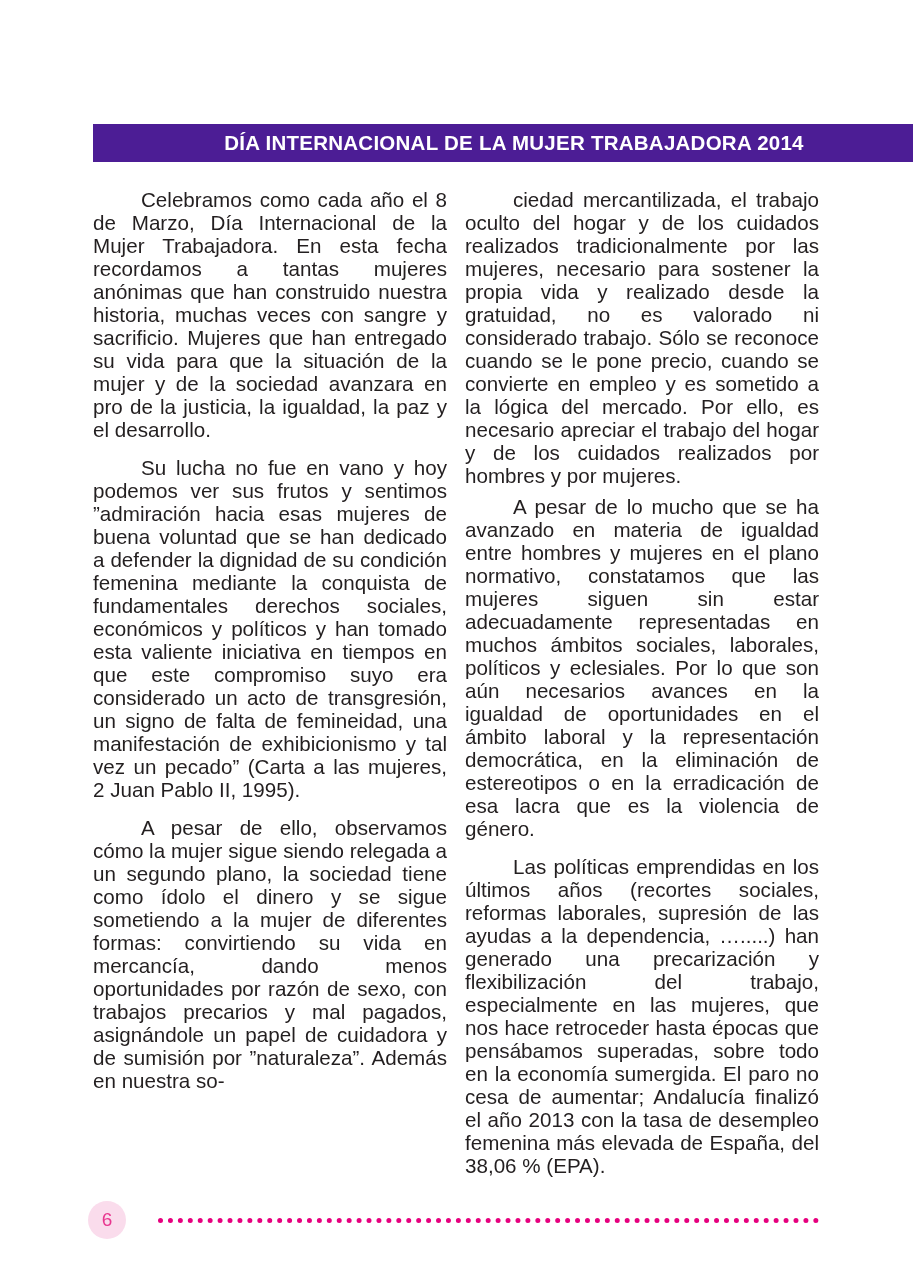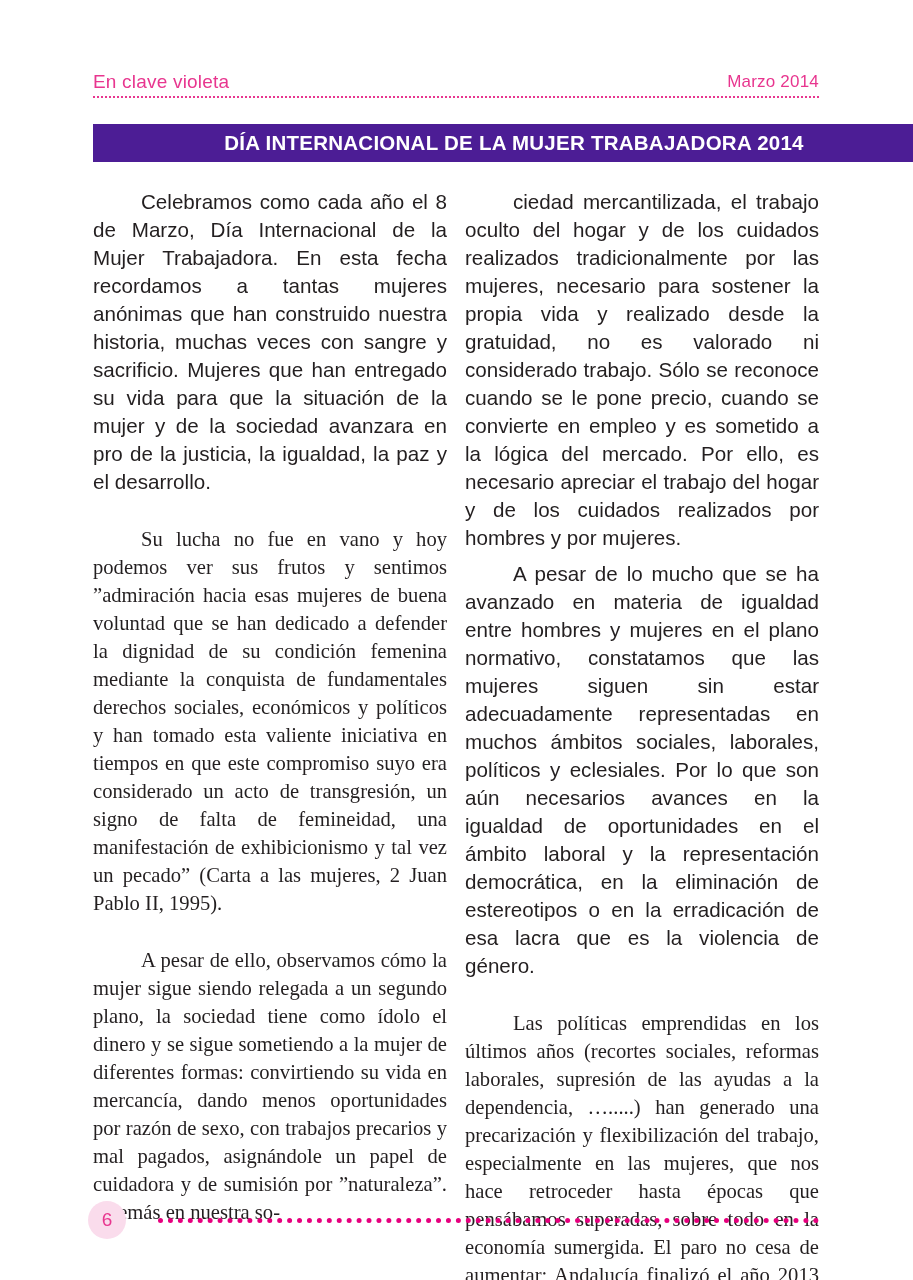--- a/index.html
+++ b/index.html
@@ -81,30 +81,29 @@
     height: 1000px;
     display: flex;
     justify-content: space-between;
   }
   .col {
     width: 354px;
   }
   .col p {
     margin: 0;
     font-size: 20.6px;
-    line-height: 28px;
+    line-height: 23px;
     color: #231f20;
     text-align: justify;
     text-justify: inter-word;
     text-indent: 48px;
     hyphens: none;
   }
   .col p.gap {
-    margin-top: 29px;
-    font-family: Liberation Serif, serif;
+    margin-top: 15px;
   }
   .col p.tight {
     margin-top: 8px;
   }
 
   
   .footer {
     position: absolute;
     left: 88px;
     top: 1198px;
@@ -131,24 +130,20 @@
     margin-right: 4px;
     height: 0;
     border-bottom: 5px dotted #e6007e;
   }
 </style>
 </head>
 <body>
 
 <div class="page">
 
-  <div class="runhead">
-    <span class="runhead-left">En clave violeta</span>
-    <span class="runhead-right">Marzo 2014</span>
-  </div>
 
   <div class="banner">
     <span class="banner-text">DÍA INTERNACIONAL DE LA MUJER TRABAJADORA 2014</span>
   </div>
 
   <div class="columns">
 
     <div class="col">
       <p>Celebramos como cada año el 8 de Marzo, Día Internacional de la Mujer Trabajadora. En esta fecha recordamos a tantas mujeres anónimas que han construido nuestra historia, muchas veces con sangre y sacrificio. Mujeres que han entregado su vida para que la situación de la mujer y de la sociedad avanzara en pro de la justicia, la igualdad, la paz y el desarrollo.</p>
       <p class="gap">Su lucha no fue en vano y hoy podemos ver sus frutos y sentimos ”admiración hacia esas mujeres de buena voluntad que se han dedicado a defender la dignidad de su condición femenina mediante la conquista de fundamentales derechos sociales, económicos y políticos y han tomado esta valiente iniciativa en tiempos en que este compromiso suyo era considerado un acto de transgresión, un signo de falta de femineidad, una manifestación de exhibicionismo y tal vez un pecado” (Carta a las mujeres, 2 Juan Pablo II, 1995).</p>

